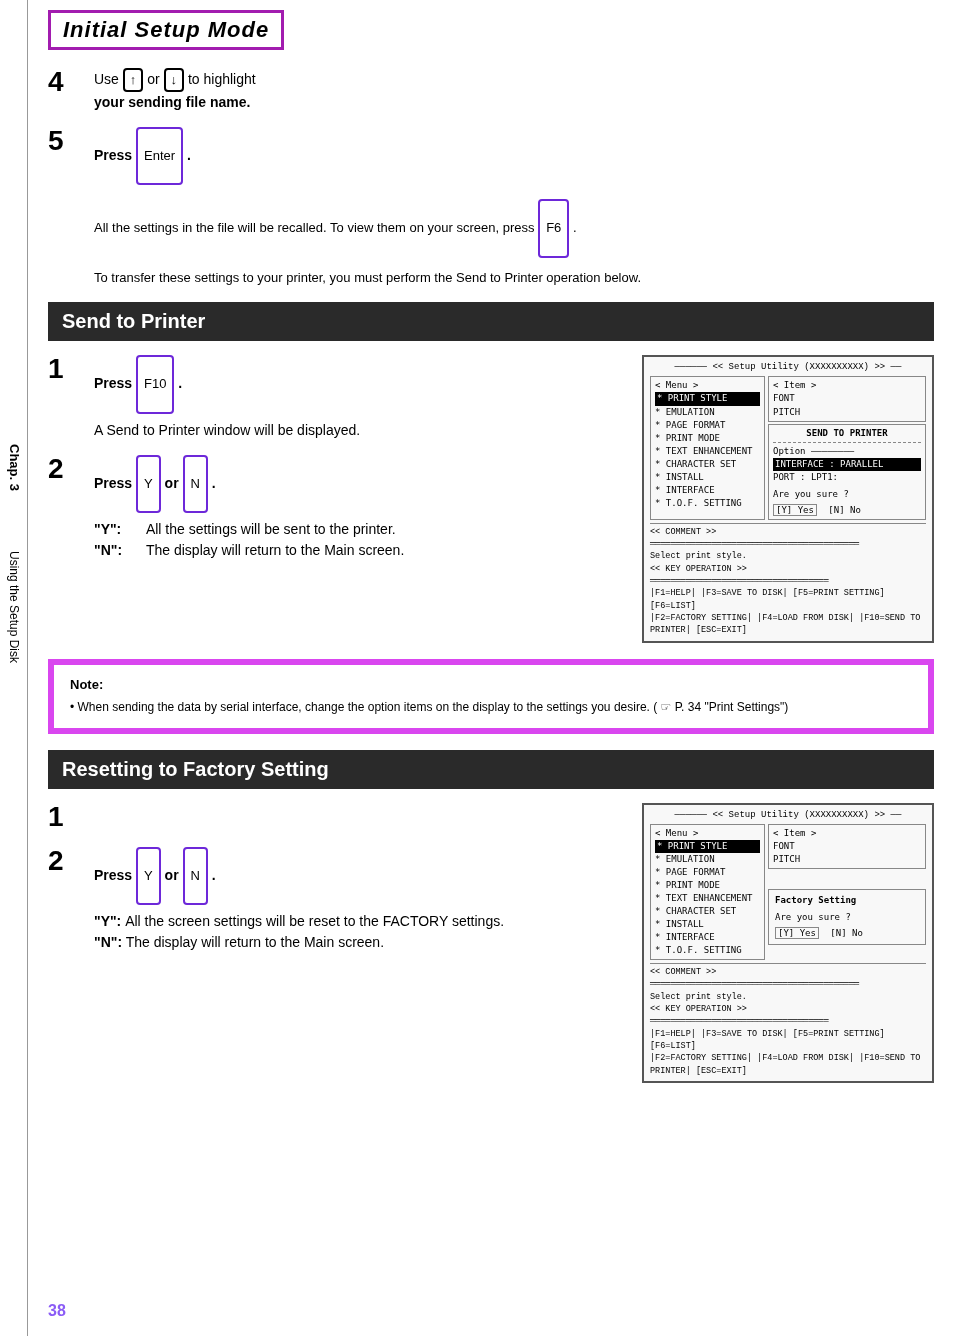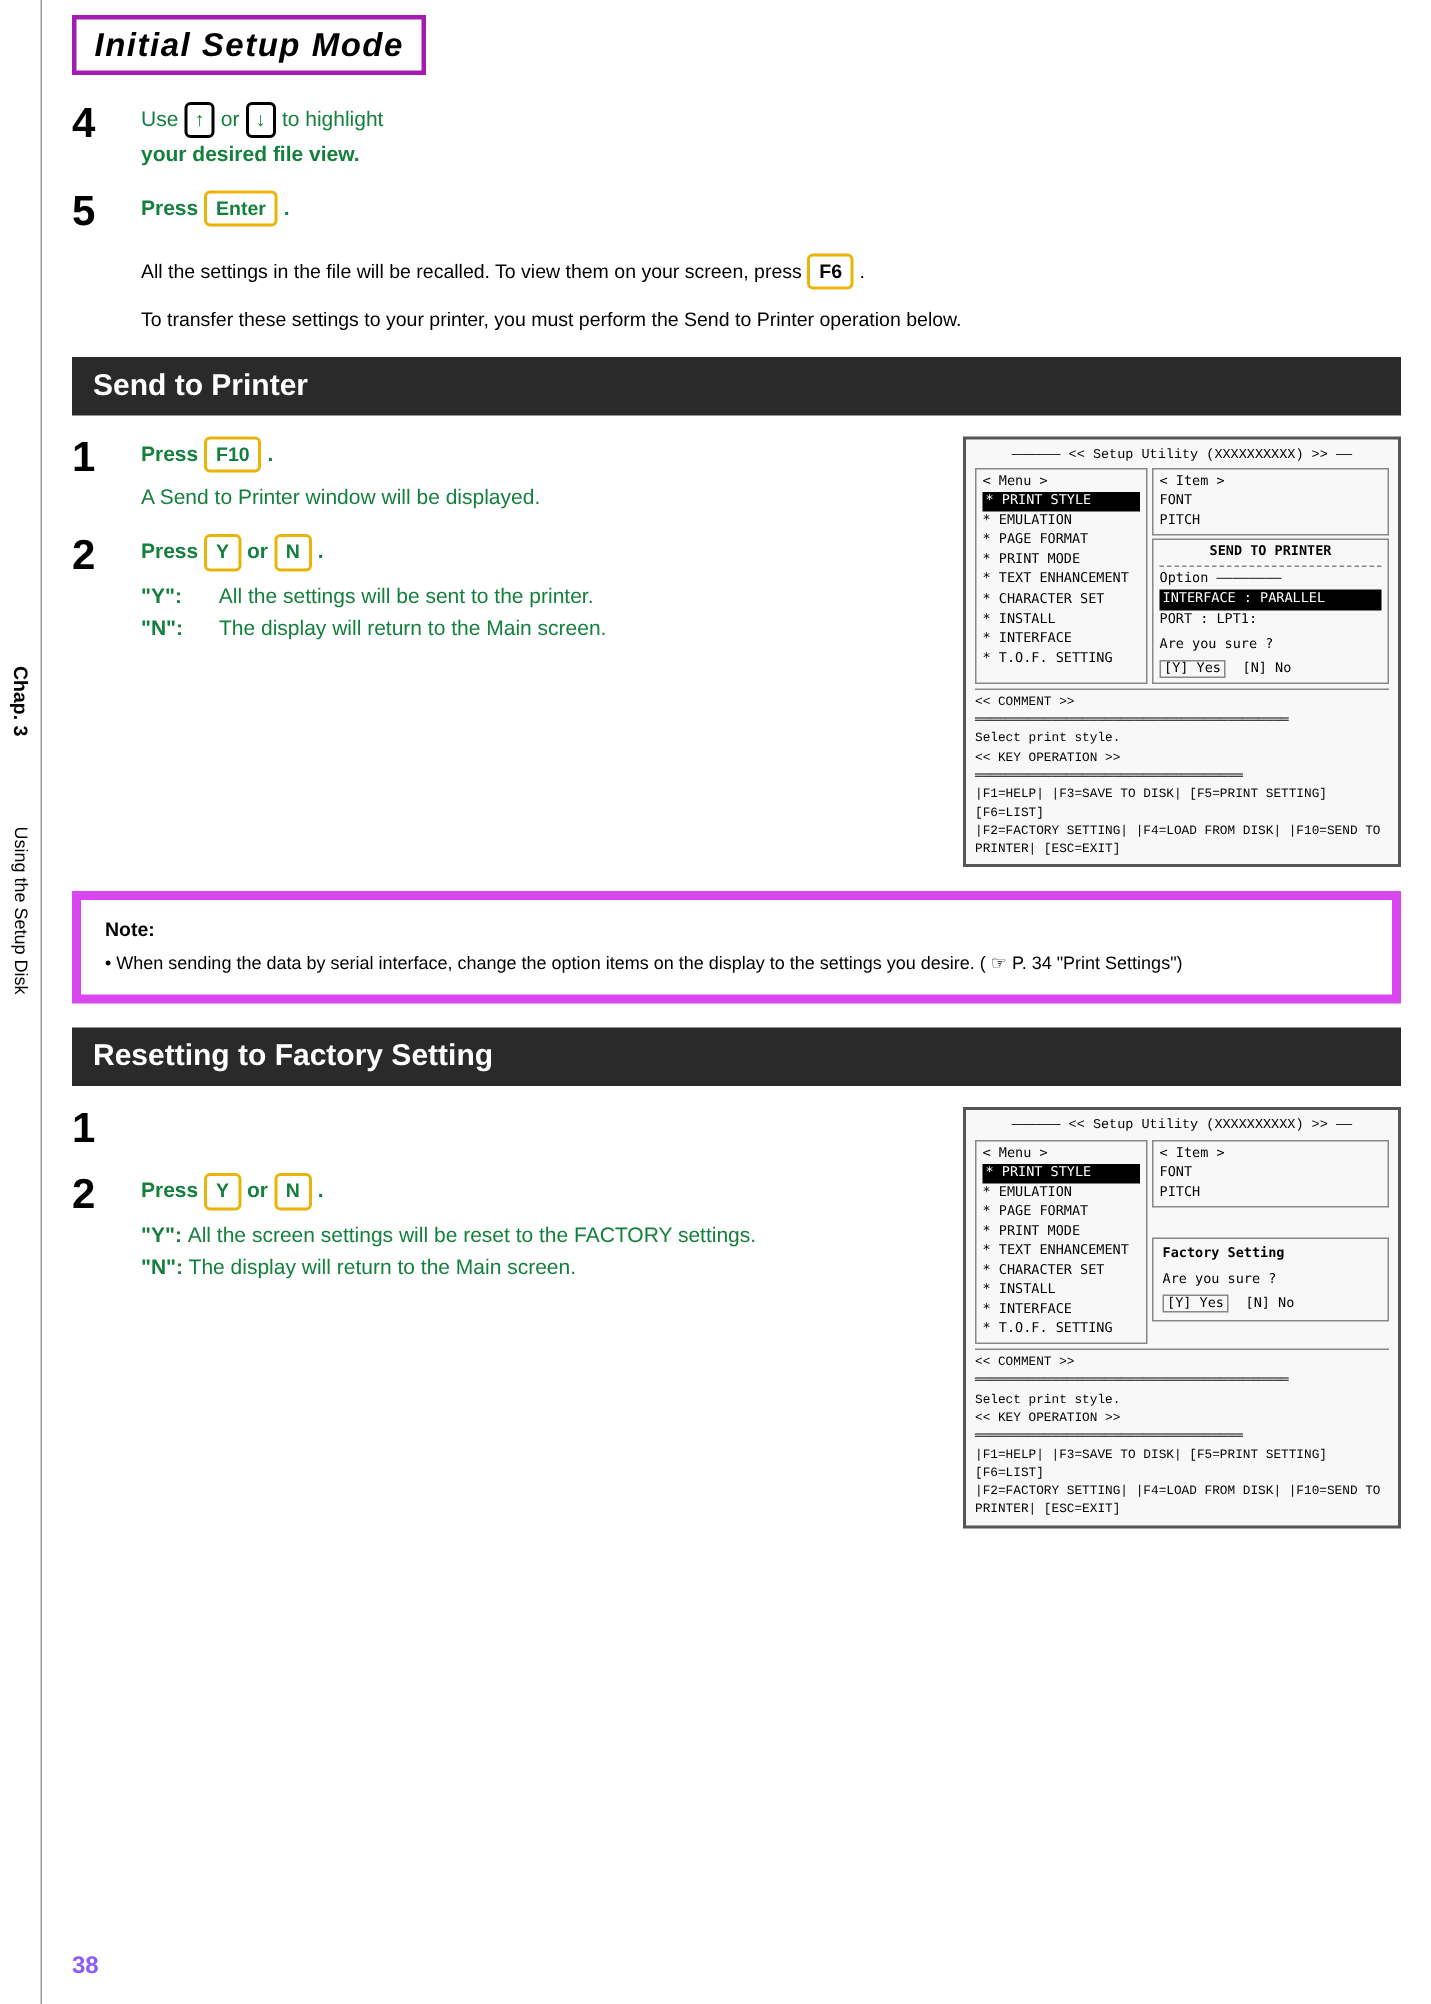--- a/index.html
+++ b/index.html
@@ -90,35 +90,35 @@
     }
 
     .step-content {
       flex: 1;
       padding-left: 6px;
     }
 
     .step-content p {
       font-size: 14px;
       line-height: 1.5;
-      color: #15803d;
+      color: #000000;
     }
 
     .step-content p strong {
       font-weight: bold;
     }
 
     
     .key {
       display: inline-block;
-      border: 2px solid #eab308;
+      border: 2px solid #6d28d9;
       border-radius: 4px;
-      padding: 1px 6px;
-      font-size: 13px;
-      font-weight: bold;
+      padding: 18px 6px;
+      font-size: 13px;
+      font-weight: normal;
       background: #fff;
       line-height: 1.4;
     }
 
     .key-arrow {
       display: inline-block;
       border: 2px solid #000;
       border-radius: 4px;
       padding: 1px 5px;
       font-size: 13px;
@@ -250,21 +250,21 @@
 
     
     <div class="step-row">
       <div class="step-number">4</div>
       <div class="step-content">
         <p>
           Use <span class="key-arrow">↑</span>
           <span> or </span>
           <span class="key-arrow">↓</span>
           <span> to highlight</span><br>
-          <strong>your desired file view.</strong>
+          <strong>your sending file name.</strong>
         </p>
       </div>
     </div>
 
     
     <div class="step-row">
       <div class="step-number">5</div>
       <div class="step-content">
         <p>
           <strong><span>Press</span>

